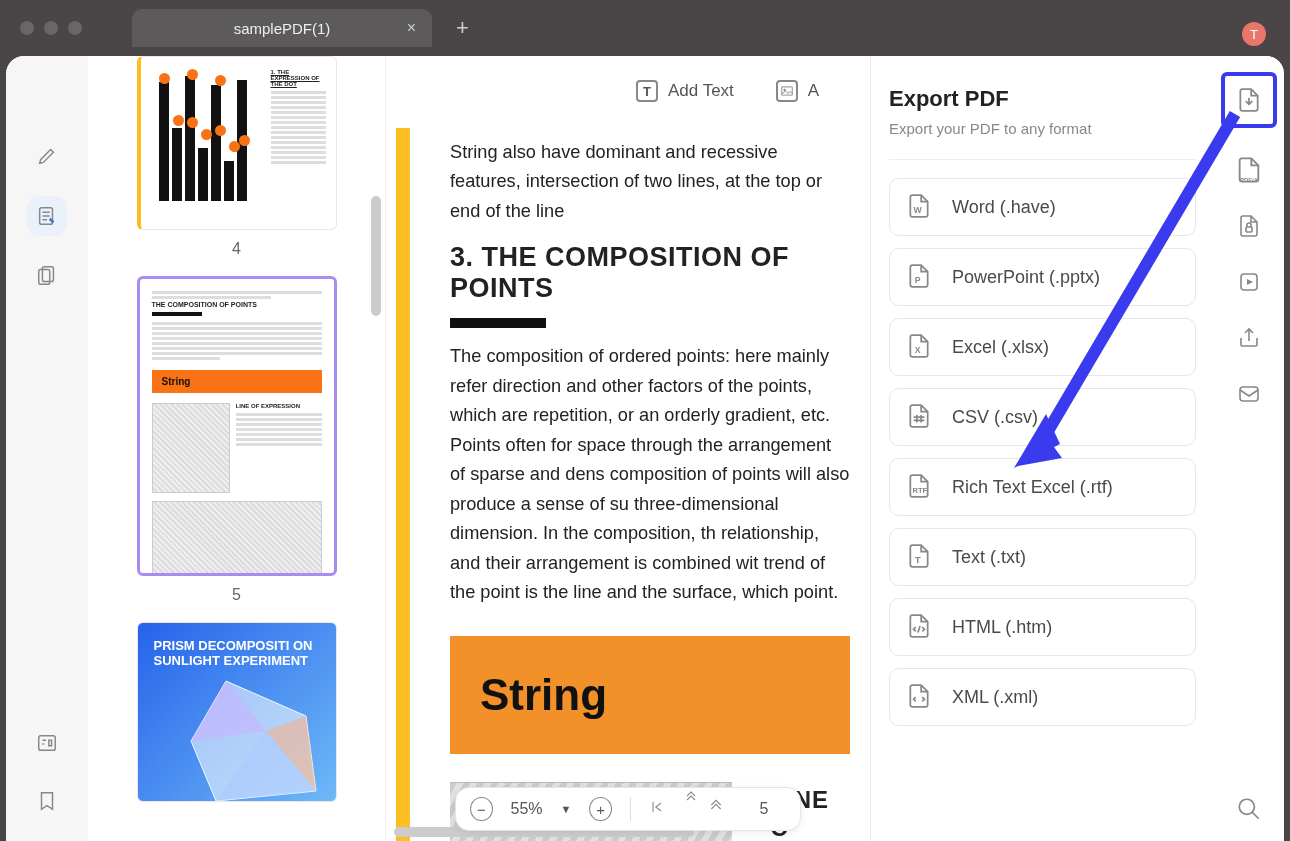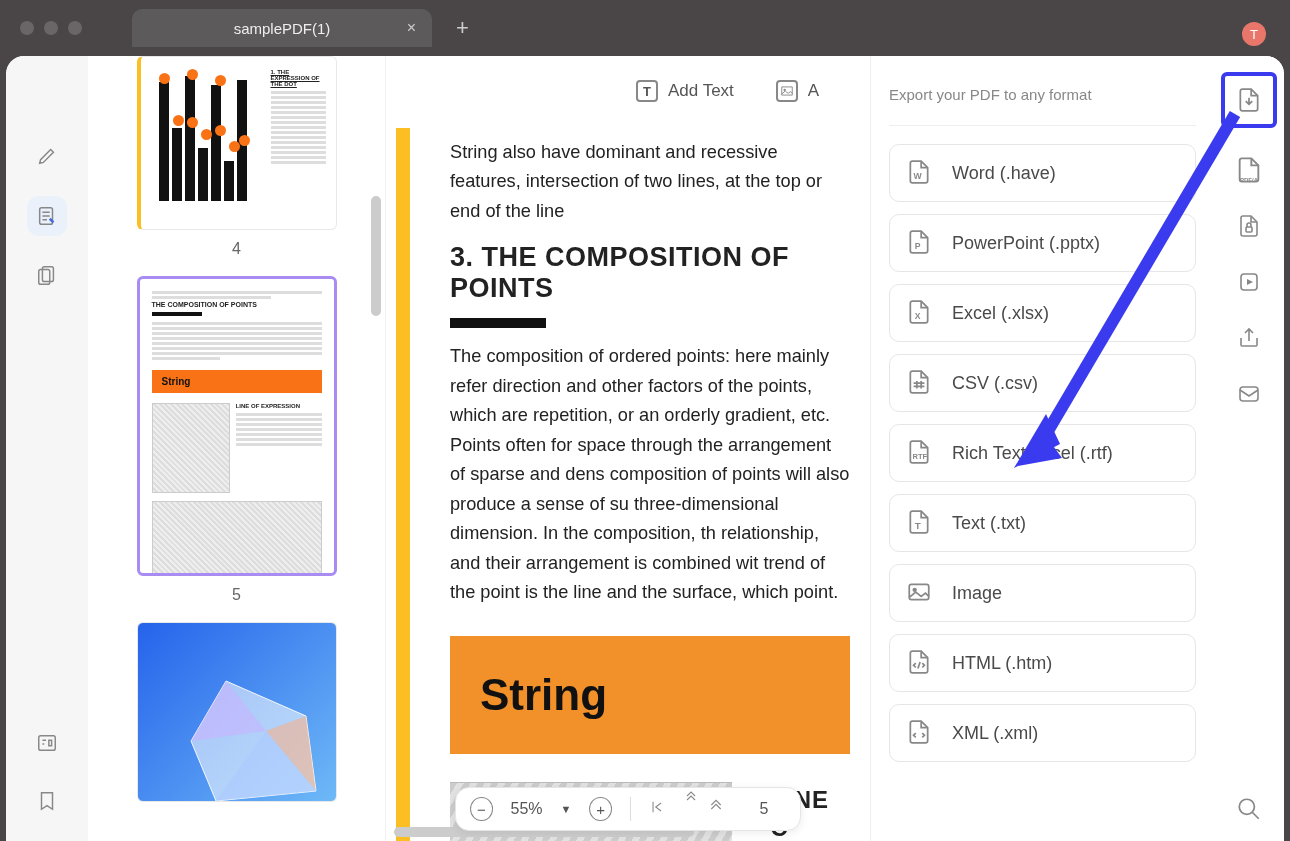--- a/index.html
+++ b/index.html
@@ -308,20 +308,21 @@
             </div>
           </div>
           <div class="img" style="margin-top:8px"></div>
         </div>
       </div>
       <div class="thumb-num">5</div>
     </div>
 
     <div class="thumb-wrap">
       <div class="thumb thumb6">
+        <div class="prism">PRISM DECOMPOSITI ON SUNLIGHT EXPERIMENT</div>
         <div class="crystal">
           <svg width="170" height="140" viewBox="0 0 170 140">
             <polygon points="50,10 130,45 140,120 40,130 15,70" fill="rgba(255,255,255,0.55)" stroke="rgba(255,255,255,0.9)"></polygon>
             <polygon points="50,10 90,60 15,70" fill="rgba(200,180,255,0.6)"></polygon>
             <polygon points="130,45 90,60 140,120" fill="rgba(255,170,120,0.5)"></polygon>
             <polygon points="90,60 40,130 140,120" fill="rgba(170,200,255,0.5)"></polygon>
           </svg>
         </div>
       </div>
     </div>
@@ -383,20 +384,21 @@
         <svg width="16" height="16" viewBox="0 0 24 24">
             <path class="st" d="M5 15l7-7 7 7"></path>
             <path class="st" d="M5 9l7-7 7 7"></path>
           </svg>
       </span>
       <input class="zinput" value="5" style="">
     </div>
   </div>
 
   <div class="export">
+    <h3>Export PDF</h3>
     <div class="sub">Export your PDF to any format</div>
     <div class="export-divider"></div>
     <div id="fmt-list">
         <div class="fmt">
           <span class="ficon"><svg width="26" height="26" viewBox="0 0 24 24">
               <path class="st" d="M14 2H6a2 2 0 0 0-2 2v16a2 2 0 0 0 2 2h12a2 2 0 0 0 2-2V8z"></path>
               <path class="st" d="M14 2v6h6"></path>
               <text x="7" y="18" font-size="8" font-weight="700" fill="#888">W</text>
             </svg></span>
           <span>Word (.have)</span>
@@ -433,28 +435,20 @@
             </svg></span>
           <span>Rich Text Excel (.rtf)</span>
         </div>
         <div class="fmt">
           <span class="ficon"><svg width="26" height="26" viewBox="0 0 24 24">
               <path class="st" d="M14 2H6a2 2 0 0 0-2 2v16a2 2 0 0 0 2 2h12a2 2 0 0 0 2-2V8z"></path>
               <path class="st" d="M14 2v6h6"></path>
               <text x="8" y="18" font-size="9" font-weight="700" fill="#888">T</text>
             </svg></span>
           <span>Text (.txt)</span>
-        </div>
-        <div class="fmt">
-          <span class="ficon"><svg width="26" height="26" viewBox="0 0 24 24">
-              <rect class="st" x="3" y="5" width="18" height="14" rx="2"></rect>
-              <circle class="sf" cx="8" cy="10" r="2"></circle>
-              <path class="st" d="M3 17l6-5 5 4 4-3 3 3"></path>
-            </svg></span>
-          <span>Image</span>
         </div>
         <div class="fmt">
           <span class="ficon"><svg width="26" height="26" viewBox="0 0 24 24">
               <path class="st" d="M14 2H6a2 2 0 0 0-2 2v16a2 2 0 0 0 2 2h12a2 2 0 0 0 2-2V8z"></path>
               <path class="st" d="M14 2v6h6"></path>
               <path class="st" d="M9 13l-2 2 2 2M15 13l2 2-2 2M13 12l-2 6"></path>
             </svg></span>
           <span>HTML (.htm)</span>
         </div>
         <div class="fmt">

